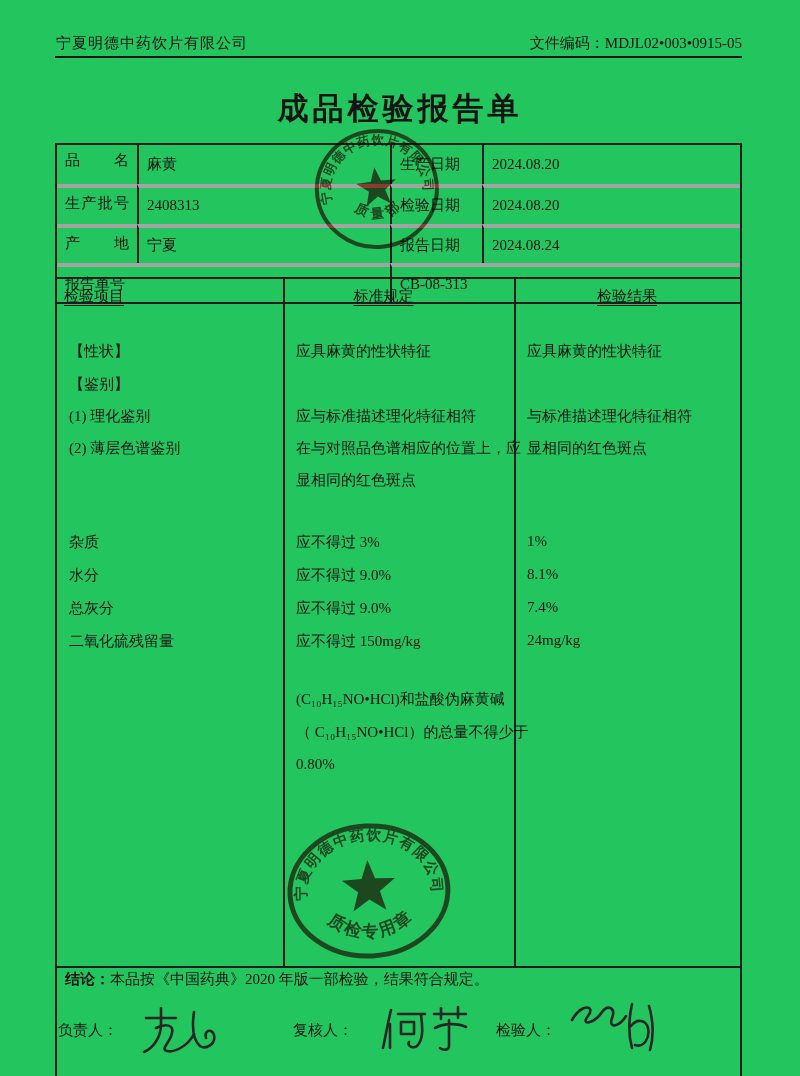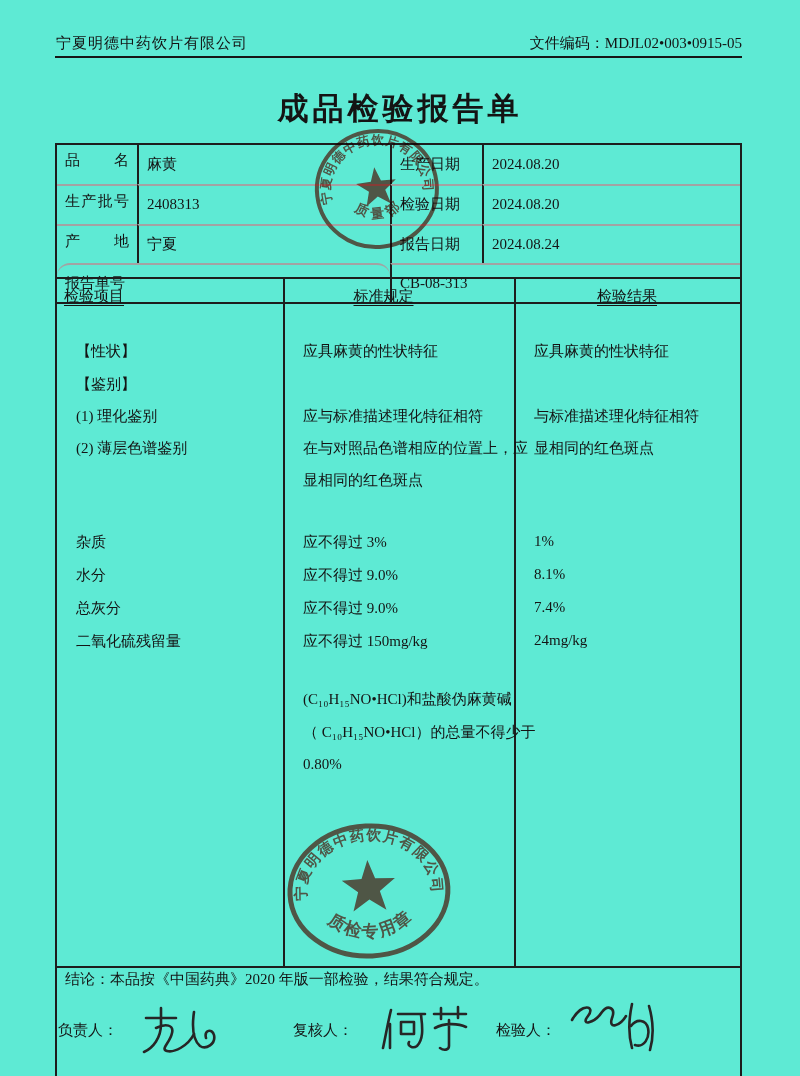--- a/index.html
+++ b/index.html
@@ -1,60 +1,60 @@
 <!DOCTYPE html>
 <html><head>
 <meta charset="utf-8">
 <style>
   html,body { margin:0; padding:0; background:#ffffff; }
   body { width:800px; height:1076px; position:relative; overflow:hidden;
          font-family:"Liberation Serif","DejaVu Serif",serif; color:#141414; }
-  .sheet { position:absolute; inset:0; background:#5eead4; }
+  .sheet { position:absolute; inset:0; background:#22c55e; }
 
   
   .hdr-left  { position:absolute; left:56px; top:34px; font-size:15px; letter-spacing:1px; }
   .hdr-right { position:absolute; right:58px; top:34px; font-size:15px; }
   .hdr-rule  { position:absolute; left:55px; top:56px; width:687px; height:2px; background:#161616; }
 
   
   .title { position:absolute; left:0; right:0; top:88px; margin:0; text-align:center;
            font-size:31px; font-weight:bold; letter-spacing:4px; }
 
   
   .info-table { position:absolute; left:55px; top:143px; width:687px; height:161px;
                 border:2px solid #1d1d1d; box-sizing:border-box; display:grid;
                 grid-template-columns:80px 253px 92px 1fr; grid-template-rows:repeat(4,1fr);
                 font-size:15px; }
   .ic { display:flex; align-items:center; padding:0 8px; overflow:hidden; white-space:nowrap; }
   .bl { border-left:2px solid #1d1d1d; }
-  .bt { border-top:2px solid #a3a3a3; }
+  .bt { border-top:4px solid #a3a3a3; }
   .ic-just { display:block; line-height:31px; text-align:justify; text-align-last:justify; }
-  .span12 { grid-column:1/3;border-radius:13px; }
+  .span12 { grid-column:1/3; }
   .span34 { grid-column:3/5; }
 
   
   .stamp { position:absolute; mix-blend-mode:multiply; opacity:.88; }
   .stamp-top    { left:309px; top:125px; width:136px; height:130px; transform:rotate(-7deg); }
   .stamp-bottom { left:285px; top:821px; width:168px; height:142px; transform:rotate(-3deg); }
 
   
   .main-table { position:absolute; left:55px; top:277px; width:687px; height:920px;
                 border:2px solid #1d1d1d; box-sizing:border-box; font-size:15px; }
   .vline { position:absolute; top:0; width:2px; height:687px; background:#1d1d1d; }
   .v1 { left:226px; } .v2 { left:457px; }
   .th { position:absolute; top:8px; text-decoration:underline; text-underline-offset:4px; white-space:nowrap; }
   .th-item { left:7px; }
   .th-std  { left:212px; width:229px; text-align:center; }
   .th-res  { left:459px; width:222px; text-align:center; }
-  .trow { position:absolute; left:11px; width:100%; height:22px;text-align:center; }
+  .trow { position:absolute; left:4px; width:100%; height:22px;text-align:center; }
   .trow span { position:absolute; top:0; white-space:nowrap; }
   .ci { left:8px; }  .cs { left:235px; }  .cr { left:466px; }
   .concl-sep { position:absolute; left:0; top:687px; width:100%; height:2px; background:#1d1d1d; }
   .concl { position:absolute; left:8px; top:691px; white-space:nowrap; }
-  .concl b { font-weight:normal;text-align:center; }
+  .concl b { font-weight:bold;text-align:center; }
 
   
   .sig { position:absolute; top:1021px; font-size:15px; white-space:nowrap; }
   .sig-svg { position:absolute; }
   .sig-svg path { fill:none; stroke:#262626; stroke-width:2.6; stroke-linecap:round; stroke-linejoin:round; }
 
   .stamp text { font-family:"Liberation Serif","DejaVu Serif",serif; font-weight:bold; }
 </style>
 </head>
 <body>

